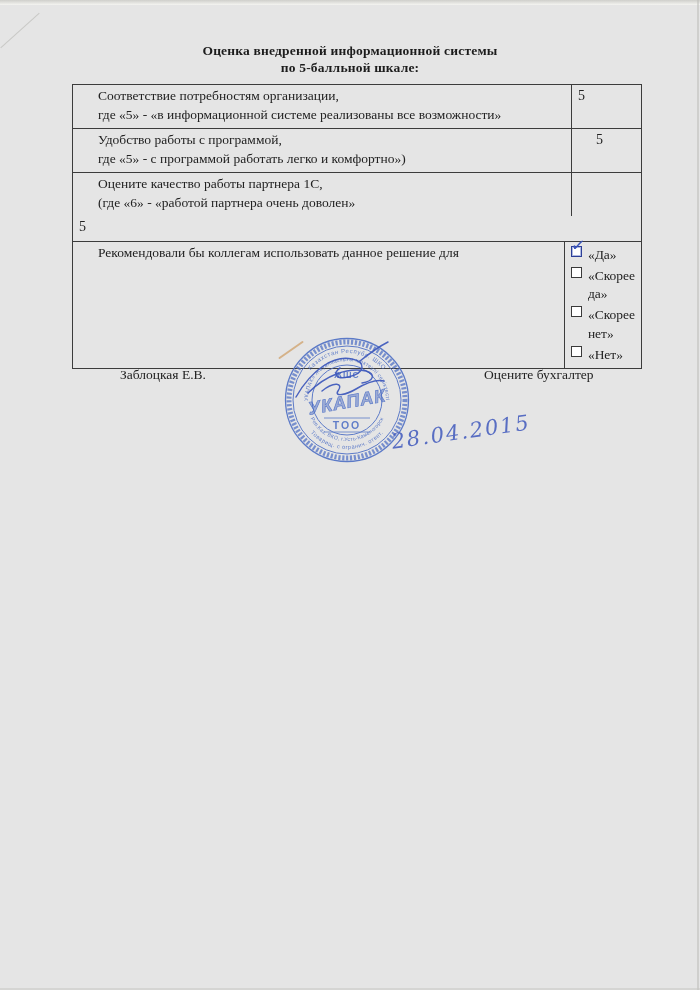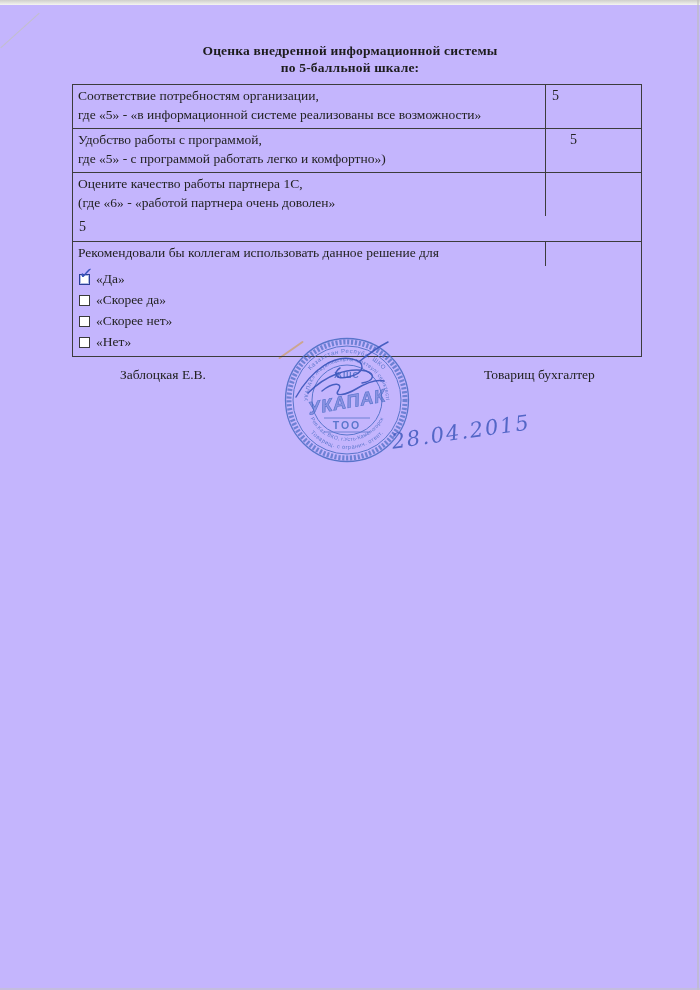--- a/index.html
+++ b/index.html
@@ -5,21 +5,21 @@
   html,body{margin:0;padding:0;}
   body{
     width:700px;height:990px;
     background:#ffffff;
     font-family:"Liberation Serif","DejaVu Serif",serif;
     position:relative;
     overflow:hidden;
   }
   .page{
     position:absolute;inset:0;
-    background:#c4b5fd;
+    background:#e5e5e5;
   }
   
   .scan-top-band{
     position:absolute;left:0;top:0;width:100%;height:5px;
     background:linear-gradient(#cfcfcb,#f4f4f1);
   }
   .scan-right-edge{
     position:absolute;right:1px;top:0;width:2px;height:100%;
     background:#bdbdb9;opacity:.55;
   }
@@ -43,36 +43,37 @@
     letter-spacing:.2px;
   }
   
   .doc-table{
     position:absolute;left:72px;top:84px;width:568px;
     border:1px solid #3c3c3c;
     color:#222;
     font-size:13.5px;line-height:18.5px;
   }
   .t-row{display:flex;border-bottom:1px solid #3c3c3c;}
-  .t-row:last-child{border-bottom:none;flex-direction:column;}
+  .t-row:last-child{border-bottom:none;}
   .cell-q{
     width:455px;border-right:1px solid #3c3c3c;
-    padding:2px 12px 4px 5px;
+    padding:2px 18px 4px 5px;
+    margin-left:20px;
   }
   .cell-s{
     flex:1;padding:2px 6px 4px 6px;
     font-size:14px;
   }
   .r1{min-height:33px;}
   .r2{min-height:32px;gap:18px;}
   .r3{min-height:34px;flex-direction:column;}
   .r4{min-height:74px;}
   
   .opt-list{display:flex;flex-direction:column;gap:2.5px;padding-top:2px;}
-  .opt-item{display:flex;align-items:center;font-size:13.5px;}
+  .opt-item{display:flex;align-items:flex-start;font-size:13.5px;}
   .opt-check{
     position:relative;width:9px;height:9px;flex:0 0 9px;
     border:1px solid #3a3a3a;margin-right:6px;background:#fff;
   }
   .opt-check[data-checked="true"]{
     border-color:#2d3f96;
     box-shadow:inset 0 0 0 1px rgba(58,85,187,.4);
   }
   .opt-check[data-checked="true"]::after{
     content:"✓";
@@ -166,21 +167,21 @@
             <span class="opt-check" data-checked="false"></span>
             <span>«Нет»</span>
           </div>
         </div>
       </div>
     </div>
 
   </div>
 
   <div class="sig-name">Заблоцкая Е.В.</div>
-  <div class="sig-role">Товарищ бухгалтер</div>
+  <div class="sig-role">Оцените бухгалтер</div>
 
   <div class="stamp-wrap">
     <svg width="130" height="130" viewBox="0 0 130 130">
       <defs>
         <path id="arcTopOuter" d="M 18,65 A 47,47 0 0 1 112,65"></path>
         <path id="arcTopInner" d="M 26,65 A 39,39 0 0 1 104,65"></path>
         <path id="arcBotOuter" d="M 16,65 A 49,49 0 0 0 114,65"></path>
         <path id="arcBotInner" d="M 24,65 A 41,41 0 0 0 106,65"></path>
       </defs>
       <g fill="none" stroke="#4a6cc4" opacity="0.88">

